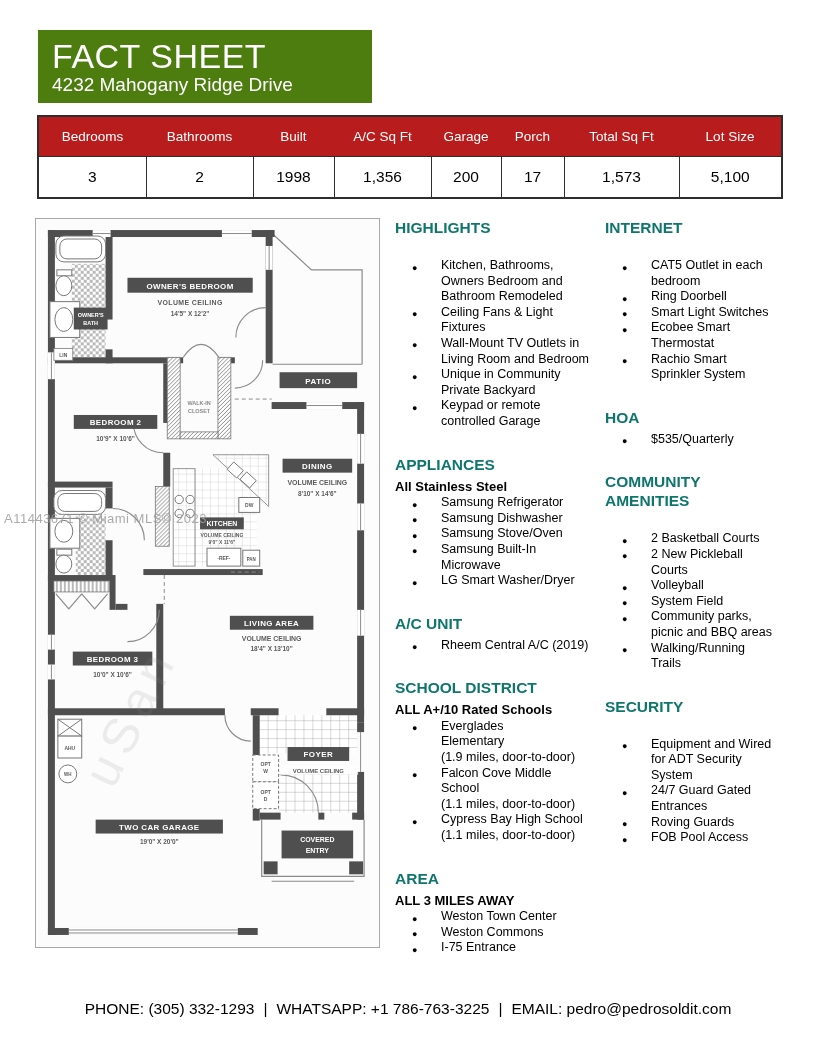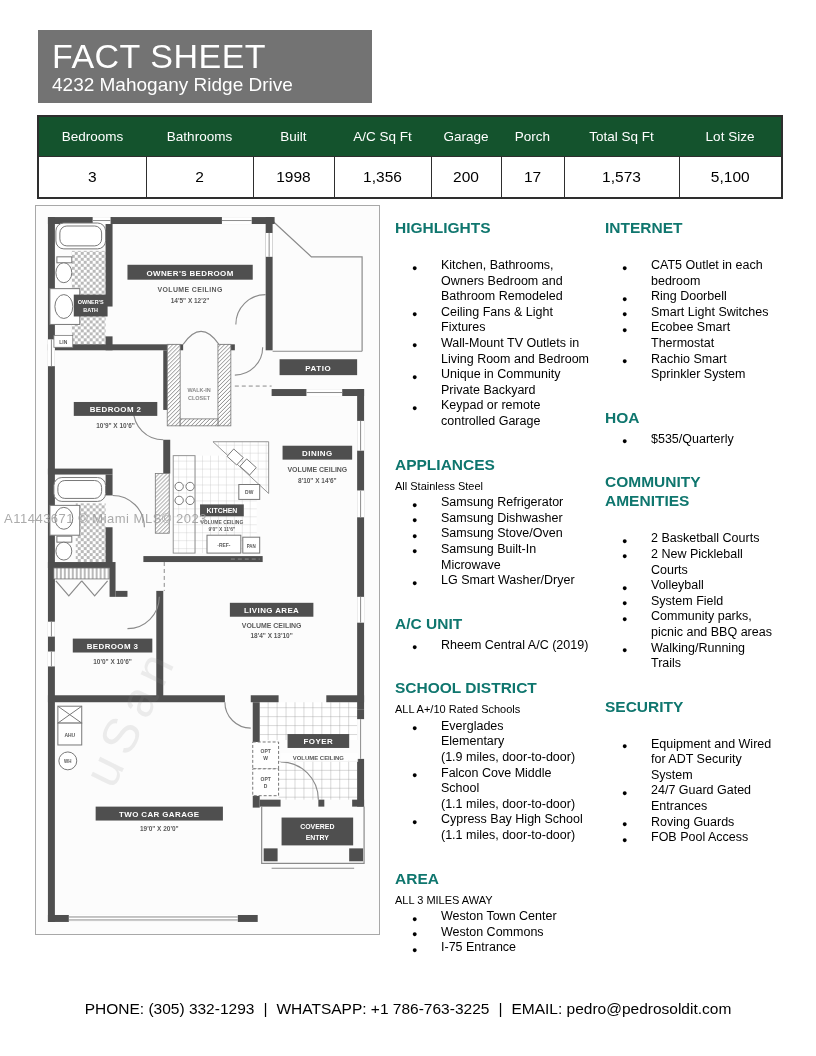--- a/index.html
+++ b/index.html
@@ -5,43 +5,43 @@
   * { margin:0; padding:0; box-sizing:border-box; }
   html,body { background:#ffffff; }
   body {
     width:816px; height:1056px; position:relative;
     font-family:"Liberation Sans", sans-serif; color:#000;
     overflow:hidden;
   }
   
   .banner {
     position:absolute; left:38px; top:30px; width:334px; height:73px;
-    background:#737373; color:#fff; padding:8px 0 0 14px;
+    background:#4d7c0f; color:#fff; padding:8px 0 0 14px;
   }
   .banner .title { font-size:34px; font-weight:400; line-height:36px; letter-spacing:0.5px; }
   .banner .subtitle { font-size:19px; font-weight:400; line-height:22px; }
 
   
   table.facts {
     position:absolute; left:37px; top:115px; width:744px;
     border-collapse:collapse; table-layout:fixed;
     border:2px solid #2e2e2e;
   }
   table.facts th {
-    background:#14532d; color:#fff; font-weight:400; font-size:13.5px;
+    background:#b91c1c; color:#fff; font-weight:400; font-size:13.5px;
     height:40px; text-align:center; border:none;
   }
   table.facts td {
     background:#fff; color:#000; font-size:15.5px; height:42px;
     text-align:center; border:1px solid #2e2e2e; border-bottom:2px solid #2e2e2e;
   }
 
   
   .plan {
-    position:absolute; left:35px; top:205px; width:345px; height:730px;
+    position:absolute; left:35px; top:218px; width:345px; height:730px;
     background:#fcfcfc; border:1px solid #a8a8a8;
   }
   .plan svg { display:block; }
   .wm-mls {
     position:absolute; left:4px; top:511px; font-size:13px; color:#9d9d9d;
     opacity:0.85; letter-spacing:0.5px; white-space:nowrap; pointer-events:none;
   }
   .wm-diag {
     position:absolute; left:72px; top:770px; font-size:50px; color:#8a8a8a;
     opacity:0.14; letter-spacing:8px; white-space:nowrap;
@@ -51,21 +51,21 @@
   
   .column { position:absolute; top:218px; }
   .column.mid { left:395px; width:205px; }
   .column.right { left:605px; width:210px; }
   .section { margin-bottom:25px; }
   .section-title {
     font-size:15.5px; font-weight:700; line-height:19px;
     margin-bottom:5px; white-space:pre-line; color:#0f766e;
   }
   .section.gap .section-title { margin-bottom:21px; }
-  .intro { font-size:11px; line-height:15.6px; margin-bottom:1px; }
+  .intro { font-size:13px; line-height:15.6px; margin-bottom:1px;font-weight:bold; }
   ul.bullets { list-style:none; }
   ul.bullets li {
     position:relative; padding-left:46px; font-size:12.5px;
     line-height:15.6px; white-space:pre-line;
   }
   ul.bullets li::before {
     content:"\25CF"; position:absolute; left:17px; top:2.5px; font-size:9px;
   }
 
   

